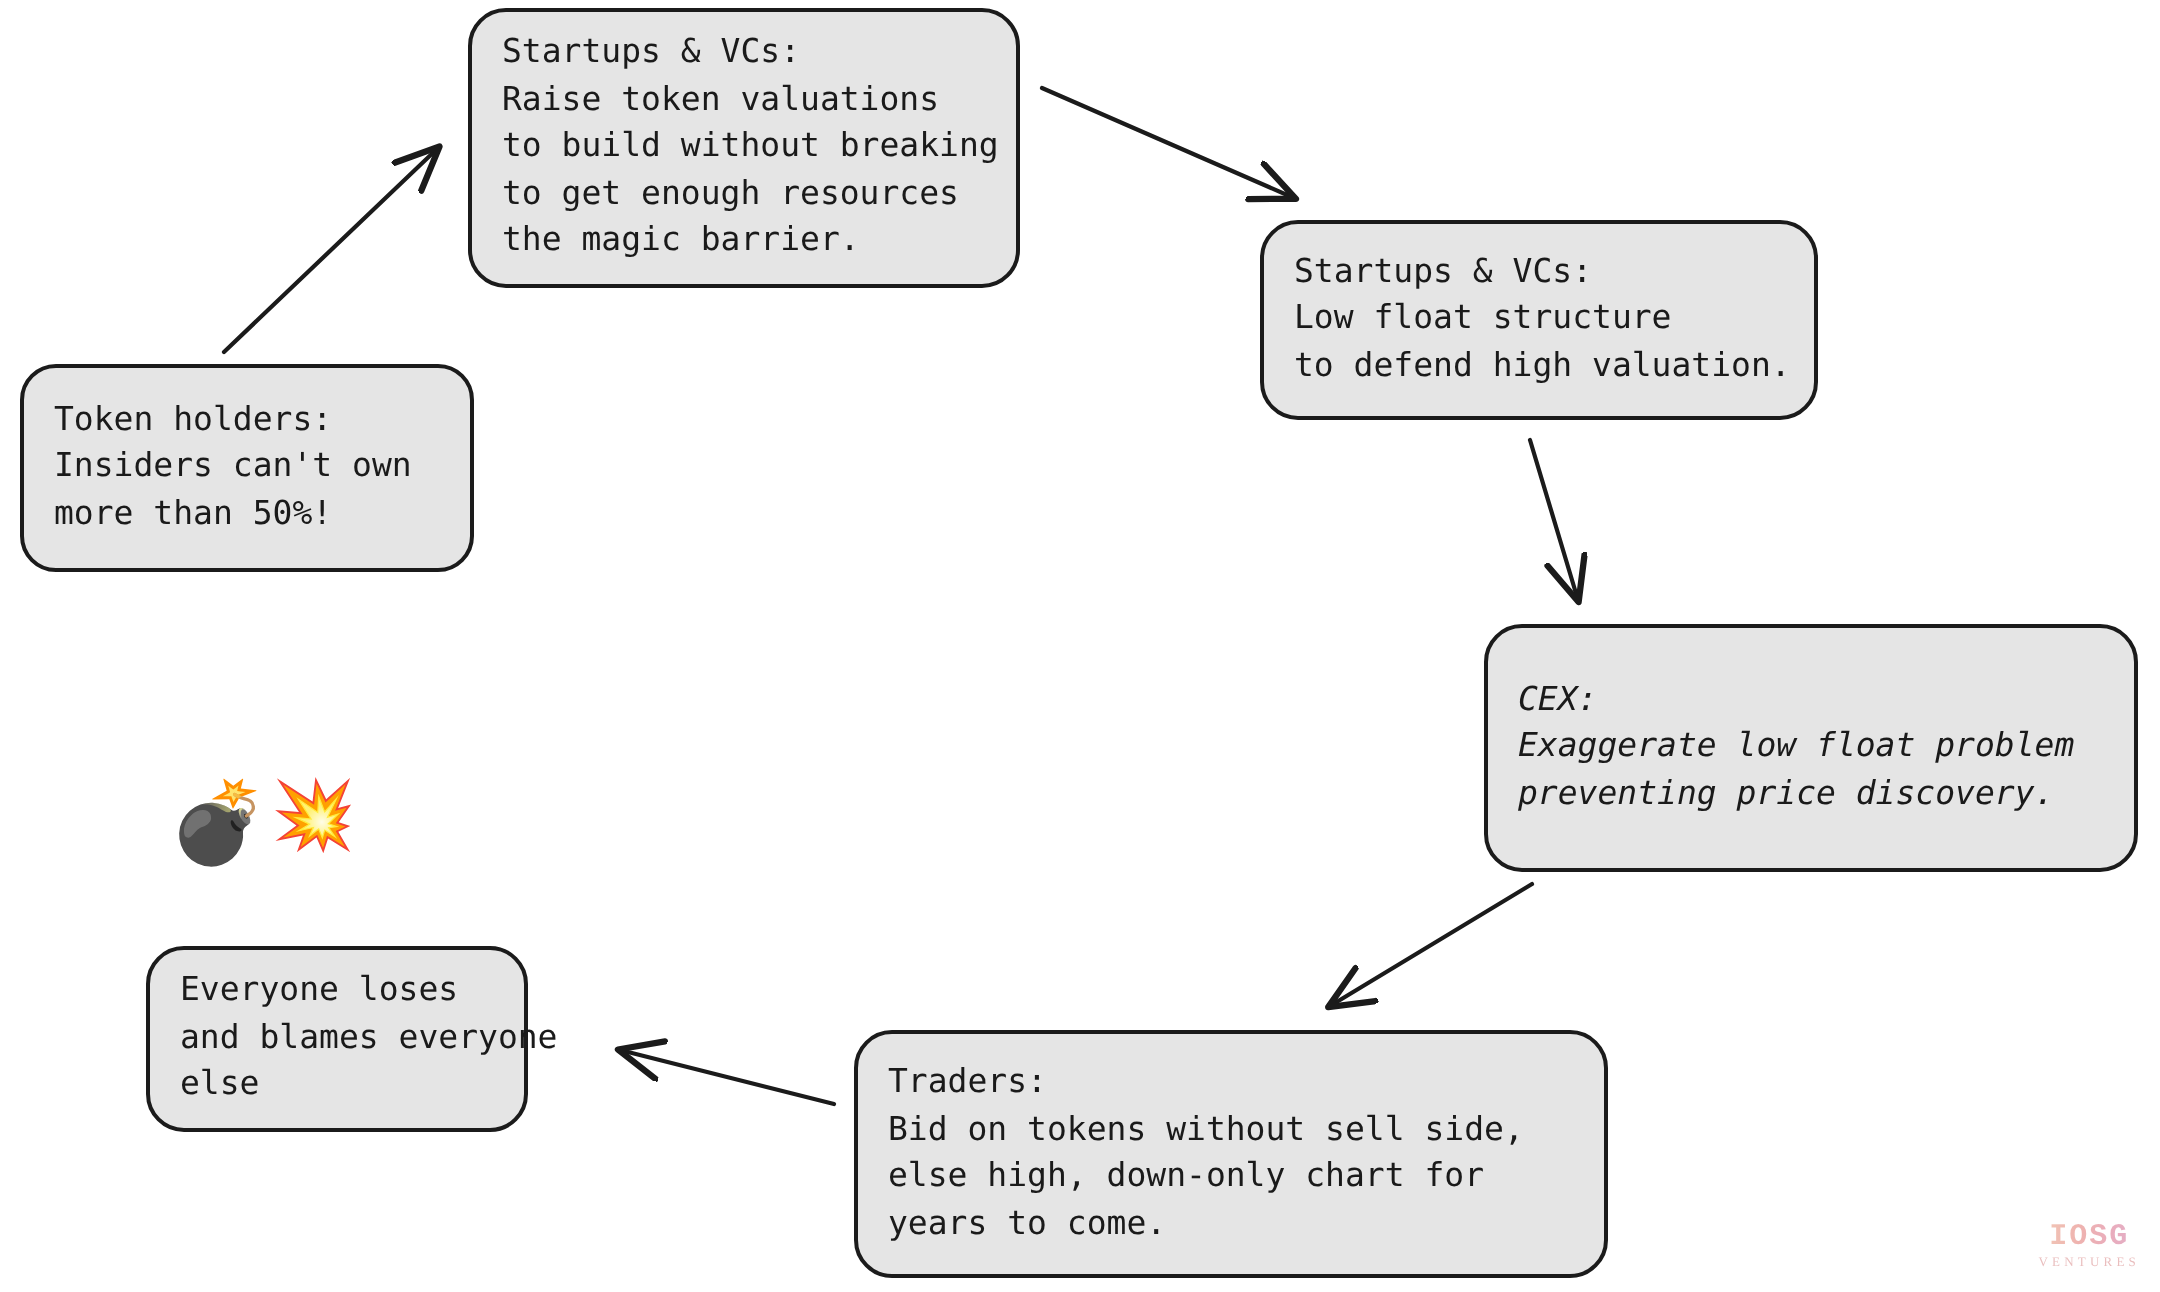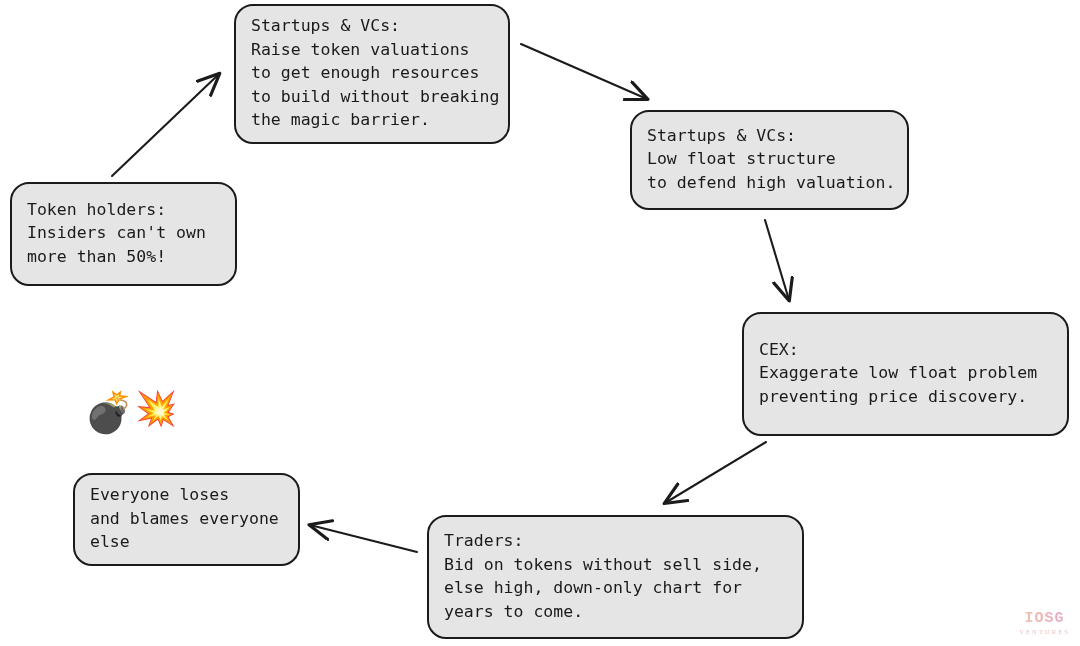--- a/index.html
+++ b/index.html
@@ -48,36 +48,36 @@
     font-family: "DejaVu Sans Mono", "Liberation Mono", monospace;
     font-size: 16.5px;
     line-height: 23.5px;
     color: #1a1a1a;
     white-space: pre;
     letter-spacing: 0px;
   }
 
   
   #node-token-holders {
-    left: 10px;  top: 182px;  width: 227px;  height: 104px;
+    left: 10px;  top: 182px;  width: 227px;  height: 104px; border-radius: 18px;
   }
   #node-startups-raise {
     left: 234px; top: 4px;    width: 276px;  height: 140px;
   }
   #node-startups-lowfloat {
     left: 630px; top: 110px;  width: 279px;  height: 100px;
   }
   #node-cex {
-    left: 742px; top: 312px;  width: 327px;  height: 124px;
+    left: 742px; top: 312px;  width: 327px;  height: 124px; font-style: italic;
   }
   #node-traders {
     left: 427px; top: 515px;  width: 377px;  height: 124px;
   }
   #node-everyone-loses {
-    left: 73px;  top: 473px;  width: 227px;  height: 93px;
+    left: 73px;  top: 473px;  width: 191px;  height: 93px;
   }
 
   
   #emoji-cluster {
     position: absolute;
     left: 84px;
     top: 392px;
     display: flex;
     align-items: center;
     gap: 2px;
@@ -144,22 +144,22 @@
 
   <div class="node" id="node-token-holders">
     <div class="node-line">Token holders:</div>
     <div class="node-line">Insiders can't own</div>
     <div class="node-line">more than 50%!</div>
   </div>
 
   <div class="node" id="node-startups-raise">
     <div class="node-line">Startups &amp; VCs:</div>
     <div class="node-line">Raise token valuations</div>
+    <div class="node-line">to build without breaking</div>
     <div class="node-line">to get enough resources</div>
-    <div class="node-line">to build without breaking</div>
     <div class="node-line">the magic barrier.</div>
   </div>
 
   <div class="node" id="node-startups-lowfloat">
     <div class="node-line">Startups &amp; VCs:</div>
     <div class="node-line">Low float structure</div>
     <div class="node-line">to defend high valuation.</div>
   </div>
 
   <div class="node" id="node-cex">

